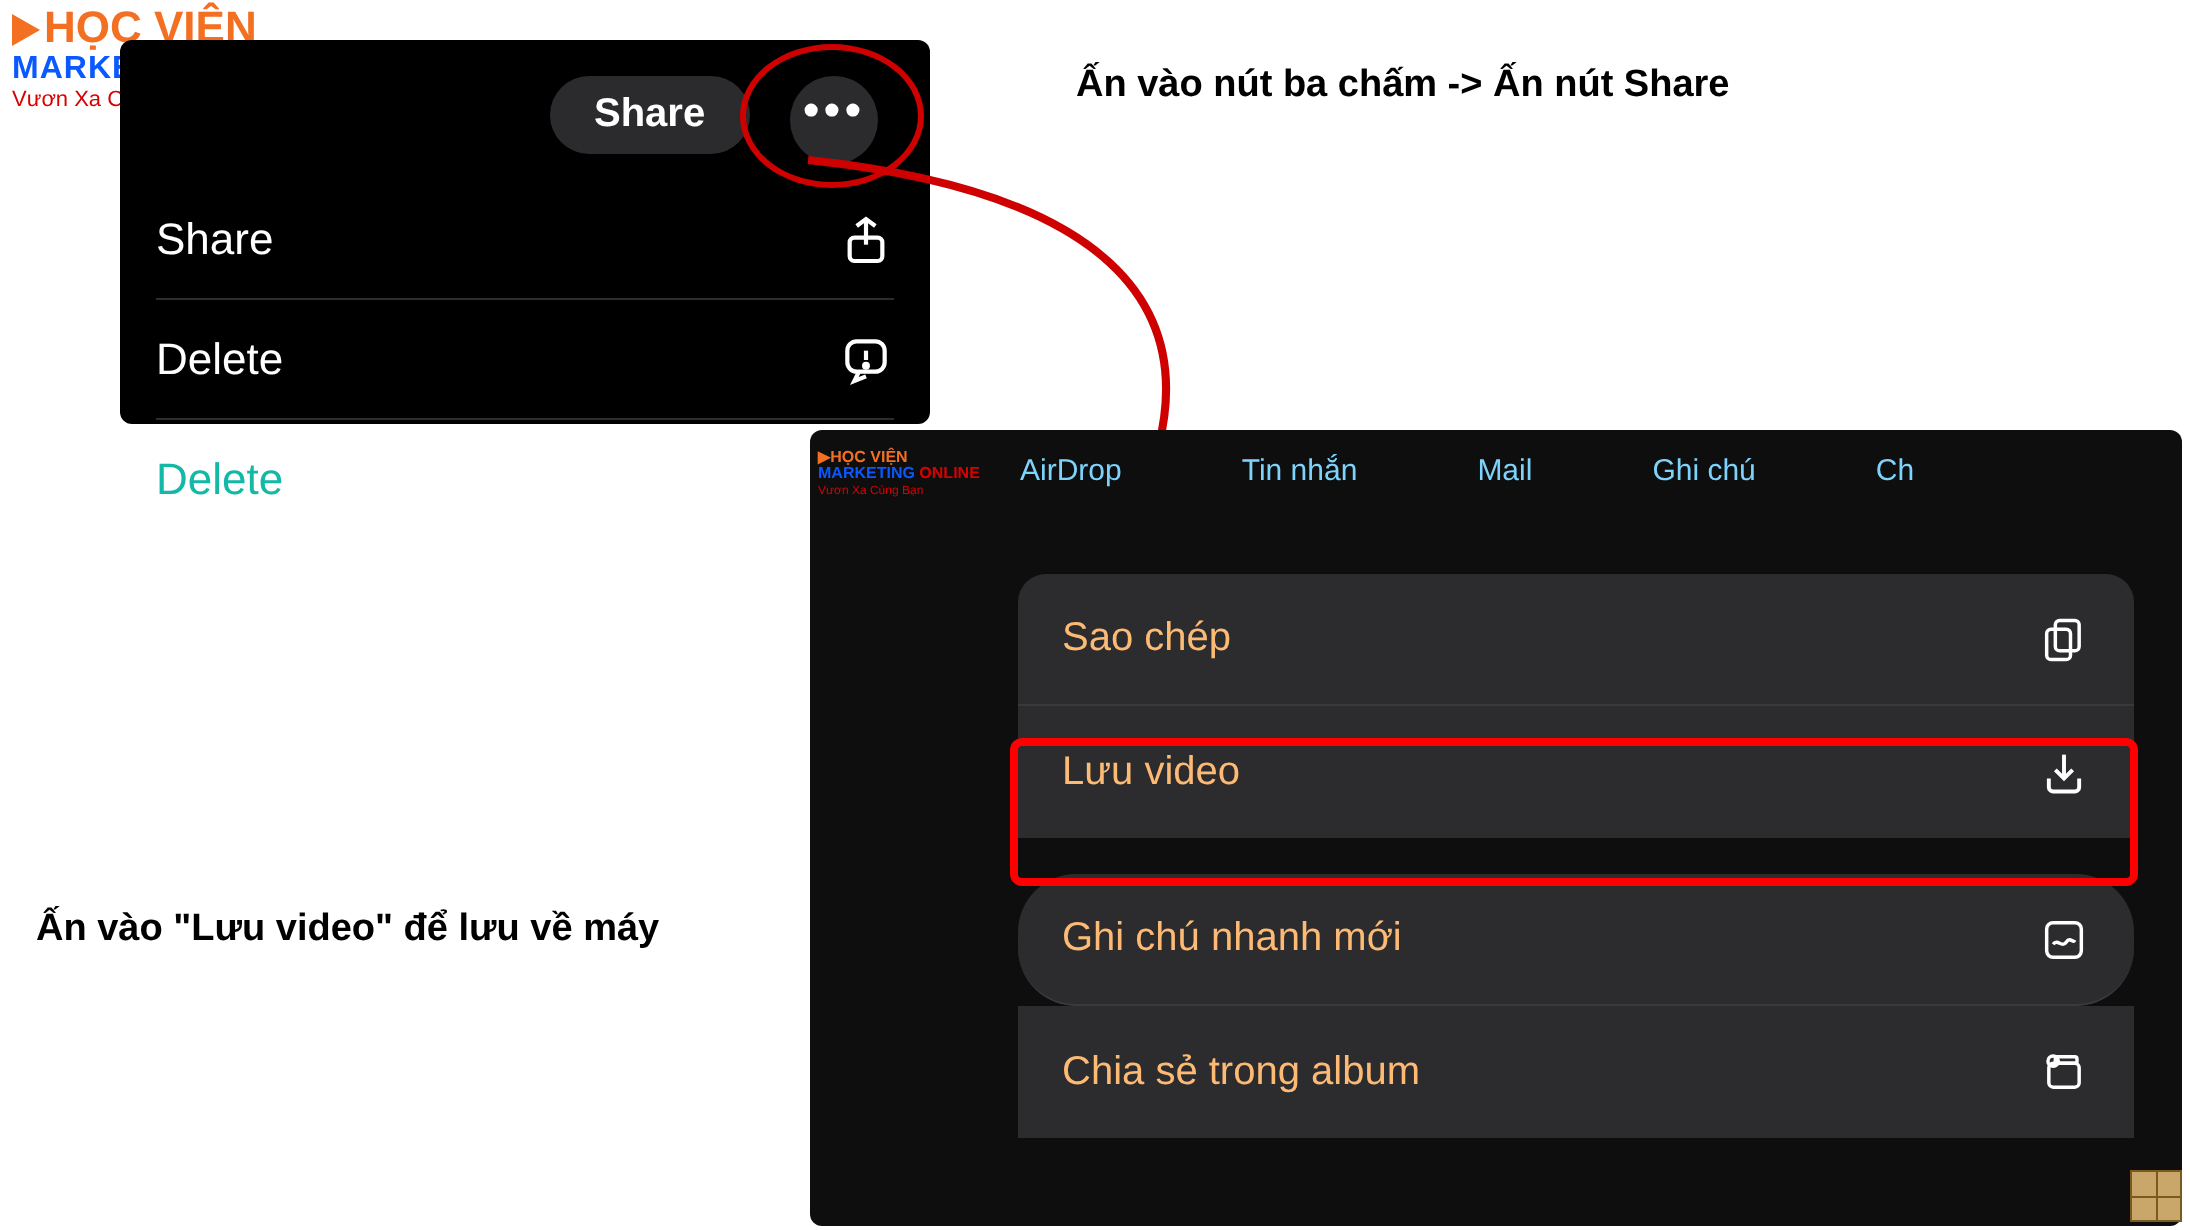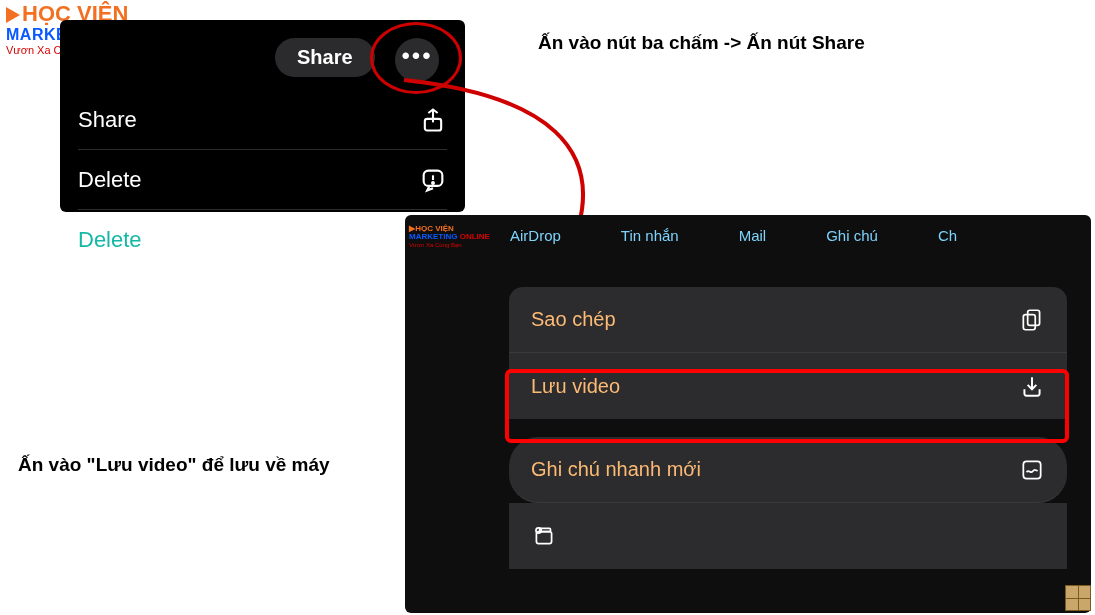--- a/index.html
+++ b/index.html
@@ -167,20 +167,21 @@
     <div class="p2-item round-top">
       <span>Ghi chú nhanh mới</span>
       <span class="ico">
         <svg viewBox="0 0 24 24" fill="none" stroke="#fff" stroke-width="1.6">
             <rect x="4" y="4" width="16" height="16" rx="3"></rect>
             <path d="M7 14c2-3 4 2 6-1s3 1 4-1"></path>
           </svg>
       </span>
     </div>
     <div class="p2-item nobb">
+      <span>Chia sẻ trong album</span>
       <span class="ico">
         <svg viewBox="0 0 24 24" fill="none" stroke="#fff" stroke-width="1.6">
             <rect x="5" y="8" width="14" height="11" rx="2"></rect>
             <rect x="8" y="5" width="10" height="3" rx="1"></rect>
             <circle cx="7" cy="7" r="2.4"></circle>
           </svg>
       </span>
     </div>
   </div>
 

